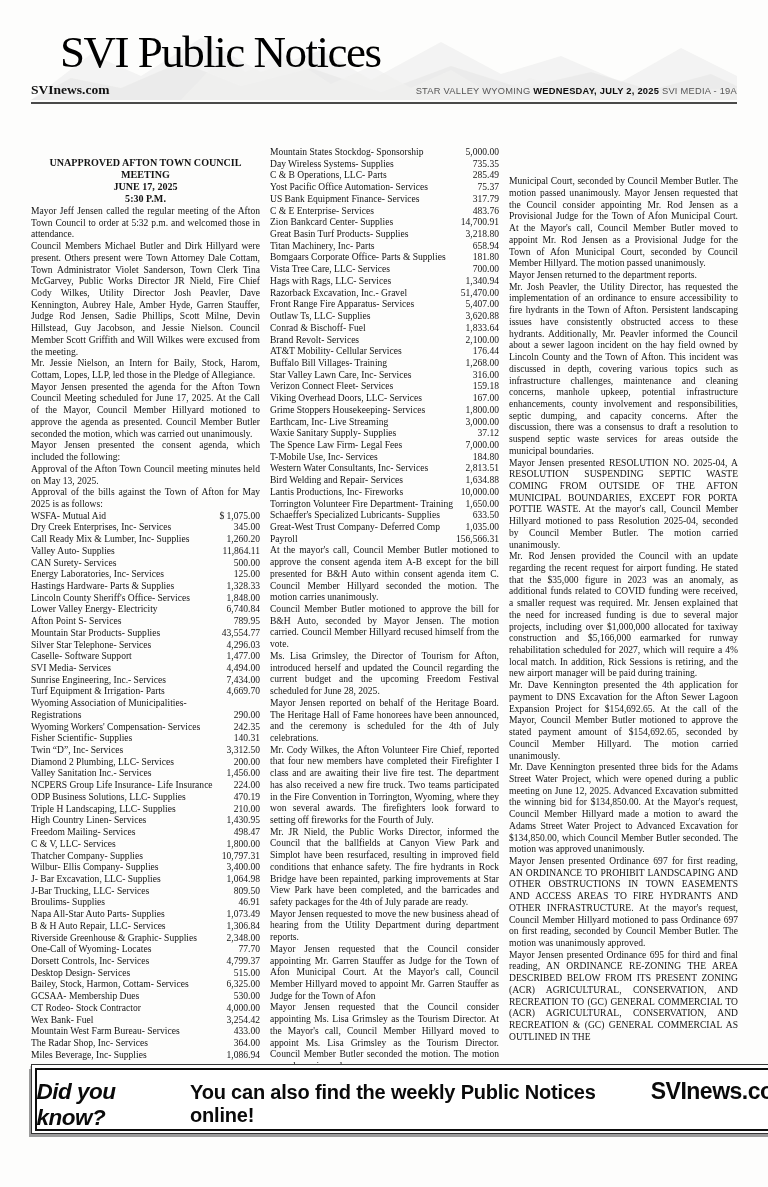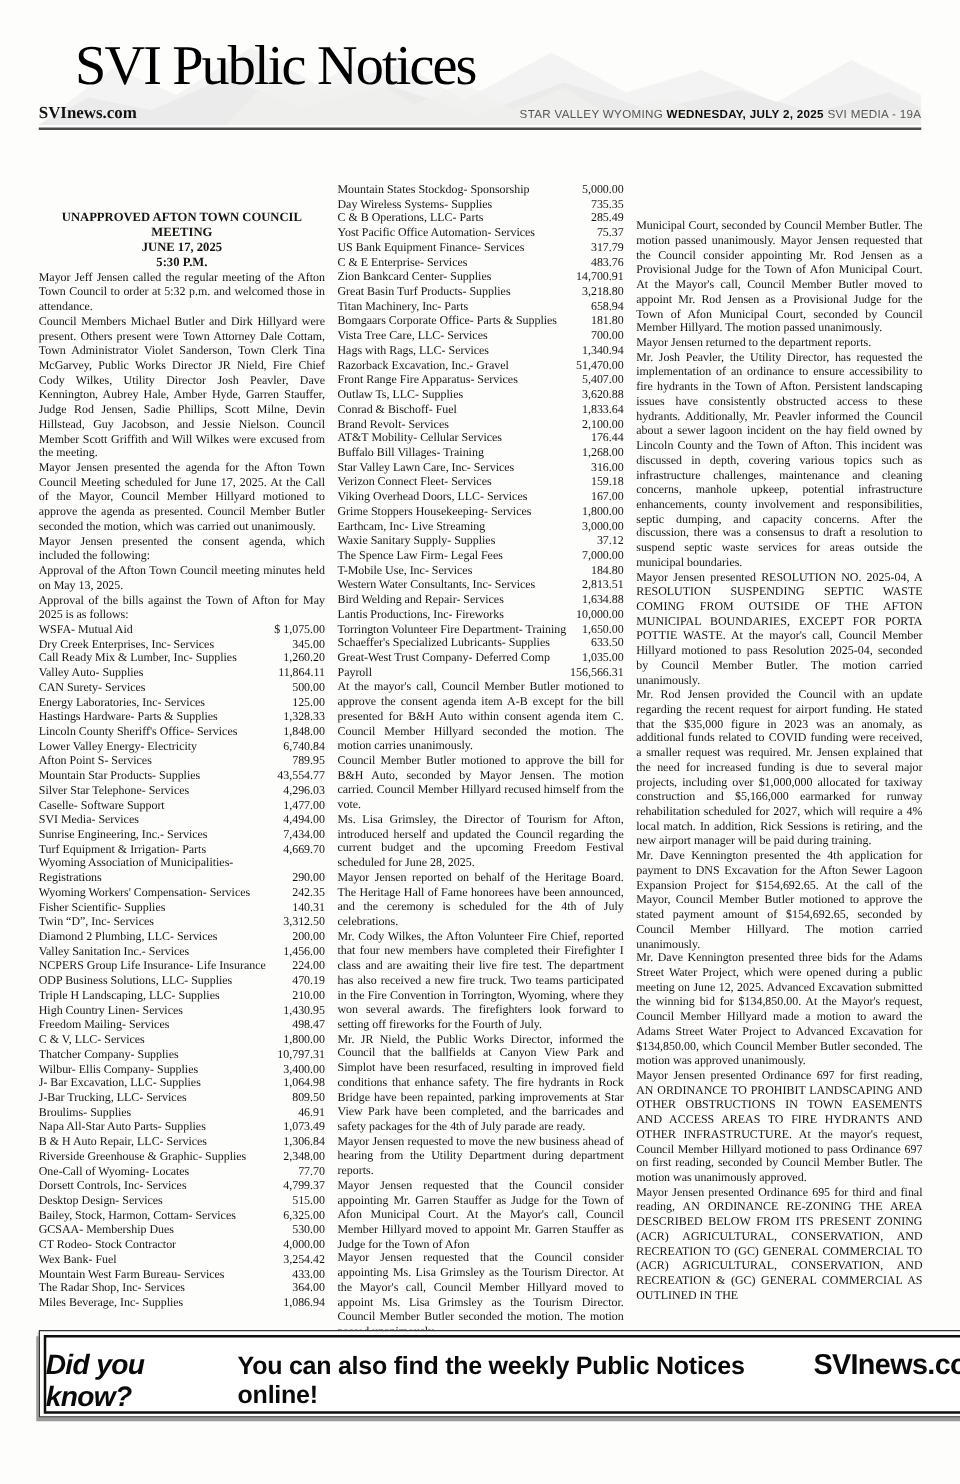--- a/index.html
+++ b/index.html
@@ -76,20 +76,21 @@
     <div>
 
     <div class="notice-title">UNAPPROVED AFTON TOWN COUNCIL MEETING</div>
         <div class="notice-title">JUNE 17, 2025</div>
         <div class="notice-title">5:30 P.M.</div>
       </div>
     <div>
 
     <p class="para">Mayor Jeff Jensen called the regular meeting of the Afton Town Council to order at 5:32 p.m. and welcomed those in attendance.</p>
         <p class="para">Council Members Michael Butler and Dirk Hillyard were present. Others present were Town Attorney Dale Cottam, Town Administrator Violet Sanderson, Town Clerk Tina McGarvey, Public Works Director JR Nield, Fire Chief Cody Wilkes, Utility Director Josh Peavler, Dave Kennington, Aubrey Hale, Amber Hyde, Garren Stauffer, Judge Rod Jensen, Sadie Phillips, Scott Milne, Devin Hillstead, Guy Jacobson, and Jessie Nielson. Council Member Scott Griffith and Will Wilkes were excused from the meeting.</p>
+        <p class="para">Mr. Jessie Nielson, an Intern for Baily, Stock, Harom, Cottam, Lopes, LLP, led those in the Pledge of Allegiance.</p>
         <p class="para">Mayor Jensen presented the agenda for the Afton Town Council Meeting scheduled for June 17, 2025. At the Call of the Mayor, Council Member Hillyard motioned to approve the agenda as presented. Council Member Butler seconded the motion, which was carried out unanimously.</p>
         <p class="para">Mayor Jensen presented the consent agenda, which included the following:</p>
         <p class="para">Approval of the Afton Town Council meeting minutes held on May 13, 2025.</p>
         <p class="para">Approval of the bills against the Town of Afton for May 2025 is as follows:</p>
       </div>
     <div>
 
         <div class="bill">
           <span class="bn">WSFA- Mutual Aid</span>
           <span class="ba">$  1,075.00</span>

